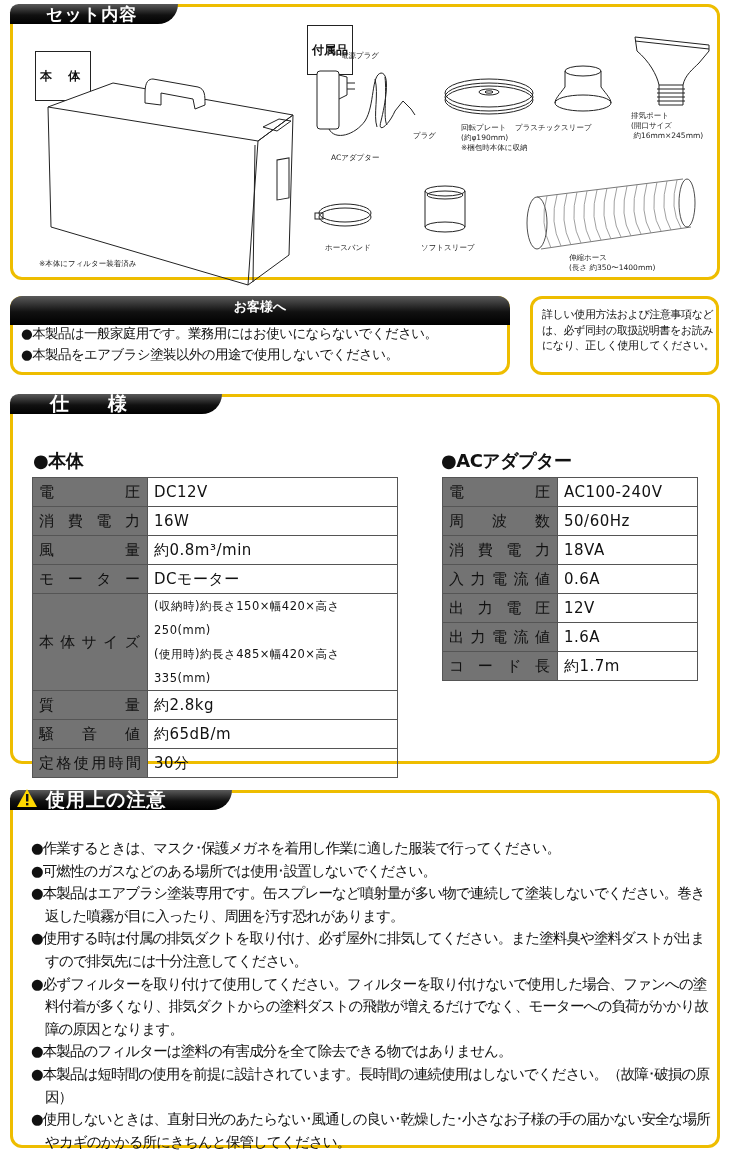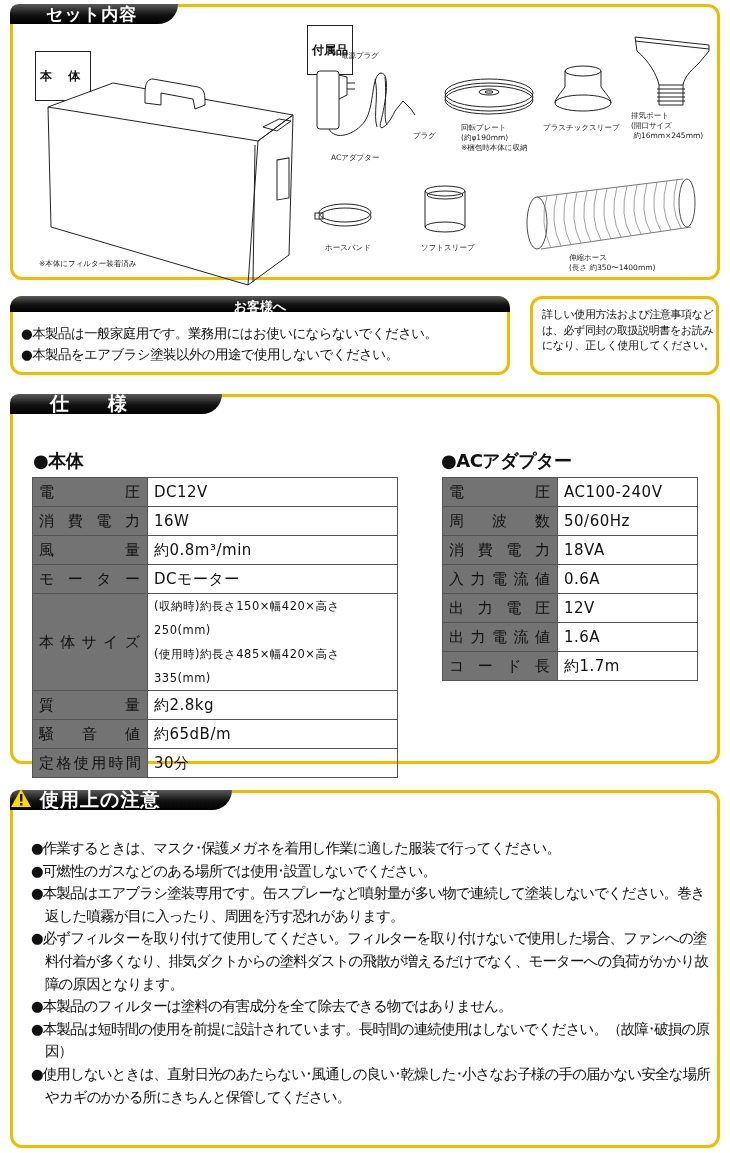--- a/index.html
+++ b/index.html
@@ -19,21 +19,21 @@
   
   #set-frame { left: 10px; top: 4px; width: 710px; height: 276px; }
   #set-frame .tab { width: 168px; padding-left: 36px; }
   .boxlabel { position: absolute; border: 1.5px solid #222; font-size: 12px; font-weight: bold; padding: 16px 4px; line-height: 16px; background: #fff; }
   .cap { position: absolute; font-size: 7.5px; line-height: 10px; color: #222; white-space: pre; }
   svg.ill { position: absolute; overflow: visible; }
 
   
   #cust-frame { left: 10px; top: 296px; width: 500px; height: 79px; }
   #cust-frame .bar {
-    position: absolute; left: -3px; top: -3px; width: 500px; height: 16px;
+    position: absolute; left: -3px; top: -3px; width: 500px; height: 29px;
     background: linear-gradient(#5a5a5a 0%, #111 55%, #000 100%);
     border-top-left-radius: 12px; border-top-right-radius: 12px;
     color: #fff; font-weight: bold; font-size: 13px; text-align: center; line-height: 21px;
   }
   .cust-lines { position: absolute; left: 8px; top: 24px; font-size: 13.5px; line-height: 21px; letter-spacing: -0.6px; }
   #note-frame { left: 530px; top: 296px; width: 189px; height: 79px; }
   .note-text { position: absolute; left: 9px; top: 8px; width: 175px; font-size: 11px; line-height: 15.5px; letter-spacing: -0.4px; }
 
   
   #spec-frame { left: 10px; top: 394px; width: 710px; height: 370px; }
@@ -41,21 +41,21 @@
   #spec-frame .tab span.sp { display: inline-block; width: 58px; }
   .spec-h { position: absolute; font-size: 18px; font-weight: bold; letter-spacing: -0.5px; }
   table.spec { position: absolute; border-collapse: collapse; font-size: 15px; }
   table.spec td { border: 1px solid #555; height: 29px; padding: 0 6px; }
   table.spec td.lbl { background: #737373; width: 115px; text-align: justify; text-align-last: justify; letter-spacing: 1px; }
   table.spec td.val { letter-spacing: 0.5px; }
   .small { font-size: 11.5px; line-height: 24px; letter-spacing: -0.5px; }
 
   
   #caut-frame { left: 10px; top: 790px; width: 710px; height: 358px; }
-  #caut-frame .tab { width: 222px; padding-left: 0; font-size: 19px; }
+  #caut-frame .tab { width: 222px; padding-left: 6px; font-size: 19px; }
   .warn { display: inline-block; margin-right: 8px; }
   .caut-list { position: absolute; left: 18px; top: 44px; width: 682px; font-size: 14.5px; line-height: 22.6px; letter-spacing: -0.9px; }
   .caut-item { padding-left: 14px; text-indent: -14px; }
 </style>
 </head>
 <body>
 
 <div class="frame" id="set-frame">
   <div class="tab">セット内容</div>
 
@@ -102,21 +102,21 @@
 <span>(約φ190mm)
 ※梱包時本体に収納</span></div>
 
   <svg class="ill" style="left:540px;top:58px;" width="60" height="50">
     <g fill="none" stroke="#222" stroke-width="1">
       <ellipse cx="30" cy="6" rx="18" ry="5" fill="#fff"></ellipse>
       <path d="M12 6 L12 22 C6 30 2 34 2 38 M48 6 L48 22 C54 30 58 34 58 38"></path>
       <ellipse cx="30" cy="38" rx="28" ry="8"></ellipse>
     </g>
   </svg>
-  <div class="cap" style="left:530px;top:116px;">プラスチックスリーブ</div>
+  <div class="cap" style="left:502px;top:116px;">プラスチックスリーブ</div>
 
   <svg class="ill" style="left:620px;top:28px;" width="80" height="80">
     <g fill="none" stroke="#222" stroke-width="1">
       <path d="M2 2 L76 10 L76 16 L66 28 C60 34 52 40 50 50 L26 50 C24 40 16 26 4 16 Z" fill="#fff"></path>
       <path d="M2 6 L76 14"></path>
       <path d="M26 50 L26 70 L50 70 L50 50"></path>
       <path d="M24 54 L52 54 M24 58 L52 58 M24 62 L52 62 M24 66 L52 66"></path>
     </g>
   </svg>
   <div class="cap" style="left:618px;top:104px;"><span>排気ポート</span>
@@ -270,18 +270,19 @@
           <rect x="10" y="6" width="2.4" height="7.5" fill="#111"></rect>
           <rect x="10" y="15" width="2.4" height="2.4" fill="#111"></rect>
         </svg>
     </span>
     <span>使用上の注意</span>
   </div>
   <div class="caut-list">
     <div class="caut-item">●作業するときは、マスク･保護メガネを着用し作業に適した服装で行ってください。</div>
     <div class="caut-item">●可燃性のガスなどのある場所では使用･設置しないでください。</div>
     <div class="caut-item">●本製品はエアブラシ塗装専用です。缶スプレーなど噴射量が多い物で連続して塗装しないでください。巻き返した噴霧が目に入ったり、周囲を汚す恐れがあります。</div>
+    <div class="caut-item">●使用する時は付属の排気ダクトを取り付け、必ず屋外に排気してください。また塗料臭や塗料ダストが出ますので排気先には十分注意してください。</div>
     <div class="caut-item">●必ずフィルターを取り付けて使用してください。フィルターを取り付けないで使用した場合、ファンへの塗料付着が多くなり、排気ダクトからの塗料ダストの飛散が増えるだけでなく、モーターへの負荷がかかり故障の原因となります。</div>
     <div class="caut-item">●本製品のフィルターは塗料の有害成分を全て除去できる物ではありません。</div>
     <div class="caut-item">●本製品は短時間の使用を前提に設計されています。長時間の連続使用はしないでください。（故障･破損の原因）</div>
     <div class="caut-item">●使用しないときは、直射日光のあたらない･風通しの良い･乾燥した･小さなお子様の手の届かない安全な場所やカギのかかる所にきちんと保管してください。</div>
   </div>
 </div>
 
 </body></html>

